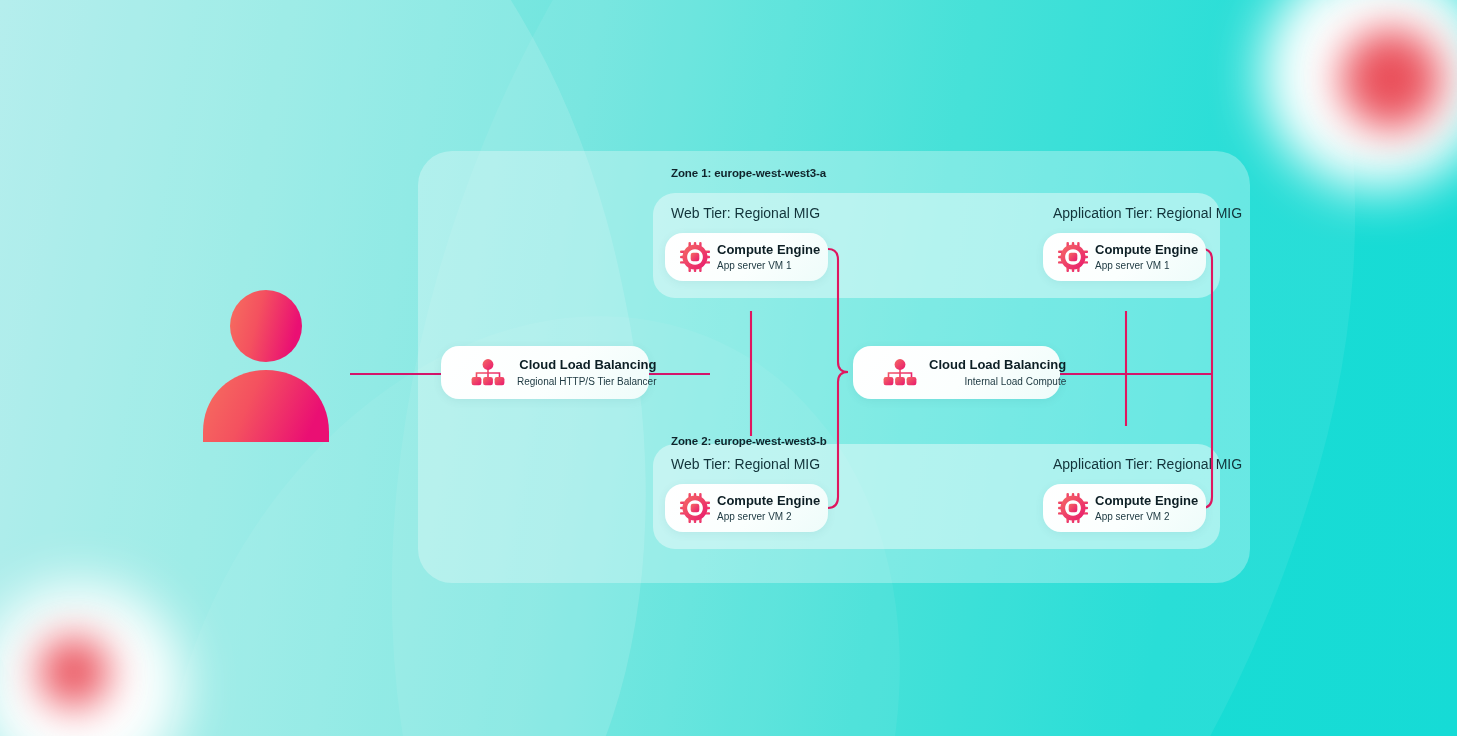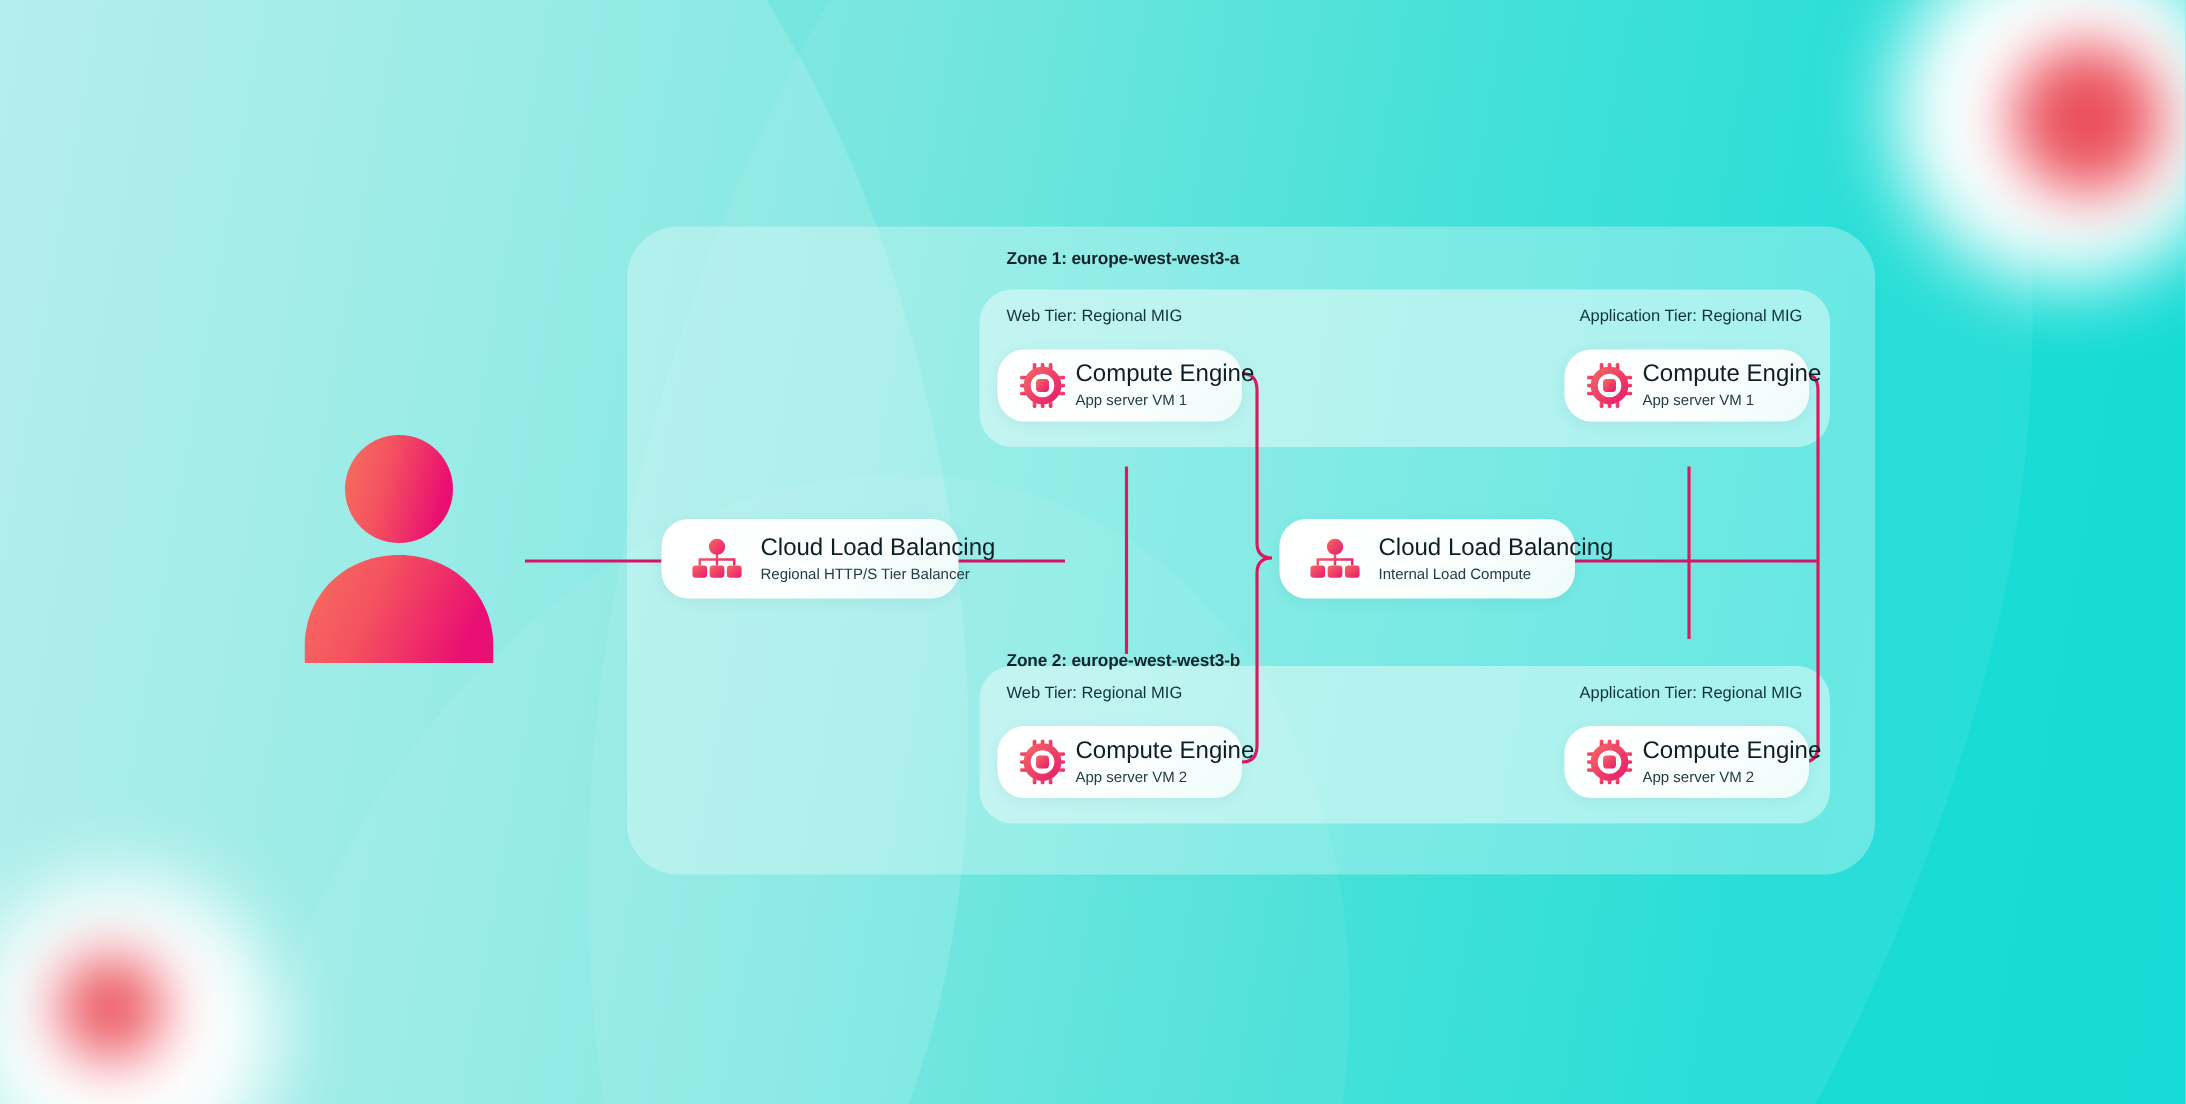--- a/index.html
+++ b/index.html
@@ -38,43 +38,43 @@
     background:rgba(255,255,255,0.30);border-radius:34px;}
   .zone-panel{position:absolute;background:rgba(255,255,255,0.42);border-radius:22px;}
   #zone1-panel{left:653px;top:193px;width:567px;height:105px;}
   #zone2-panel{left:653px;top:444px;width:567px;height:105px;}
 
   .zone-title{position:absolute;font-size:11.5px;font-weight:bold;color:#10242b;
     letter-spacing:-0.1px;white-space:nowrap;}
   #zone1-title{left:671px;top:167px;}
   #zone2-title{left:671px;top:435px;}
 
-  .tier-label{position:absolute;font-size:11px;color:#12333a;white-space:nowrap;}
+  .tier-label{position:absolute;font-size:14px;color:#12333a;white-space:nowrap;}
   #z1-web-label{left:671px;top:205px;}
   #z1-app-label{left:1053px;top:205px;}
   #z2-web-label{left:671px;top:456px;}
   #z2-app-label{left:1053px;top:456px;}
 
   
   .card{position:absolute;display:flex;align-items:center;
     background:linear-gradient(135deg,#ffffff 0%,#fbfffe 55%,#eefcfa 100%);
     border-radius:18px;box-shadow:0 2px 10px rgba(20,90,95,0.07);}
   .card .ico{flex:0 0 auto;display:flex;align-items:center;justify-content:center;}
   .card .txt{display:flex;flex-direction:column;justify-content:center;}
-  .card .t1{font-size:16px;font-weight:normal;color:#0d1f25;line-height:1.25;white-space:nowrap;}
+  .card .t1{font-size:13px;font-weight:bold;color:#0d1f25;line-height:1.25;white-space:nowrap;}
   .card .t2{font-size:10px;color:#213c44;line-height:1.3;margin-top:1px;white-space:nowrap;}
 
   .vm-card{width:155px;height:48px;padding-left:8px;}
   .vm-card .ico{width:44px;height:44px;}
   #z1-web-vm{left:665px;top:233px;}
   #z1-app-vm{left:1043px;top:233px;}
   #z2-web-vm{left:665px;top:484px;}
   #z2-app-vm{left:1043px;top:484px;}
 
-  .lb-card{height:53px;padding-left:16px;}
+  .lb-card{height:53px;padding-left:26px;text-align:right;}
   .lb-card .ico{width:42px;height:42px;margin-right:8px;}
   #lb-external{left:441px;top:346px;width:182px;}
   #lb-internal{left:853px;top:346px;width:181px;}
 
   
   #user-avatar{position:absolute;left:203px;top:290px;width:126px;height:152px;}
 
   
   .conn{position:absolute;pointer-events:none;overflow:visible;}
   .cline{stroke:#e0165f;stroke-width:2.1;fill:none;}

